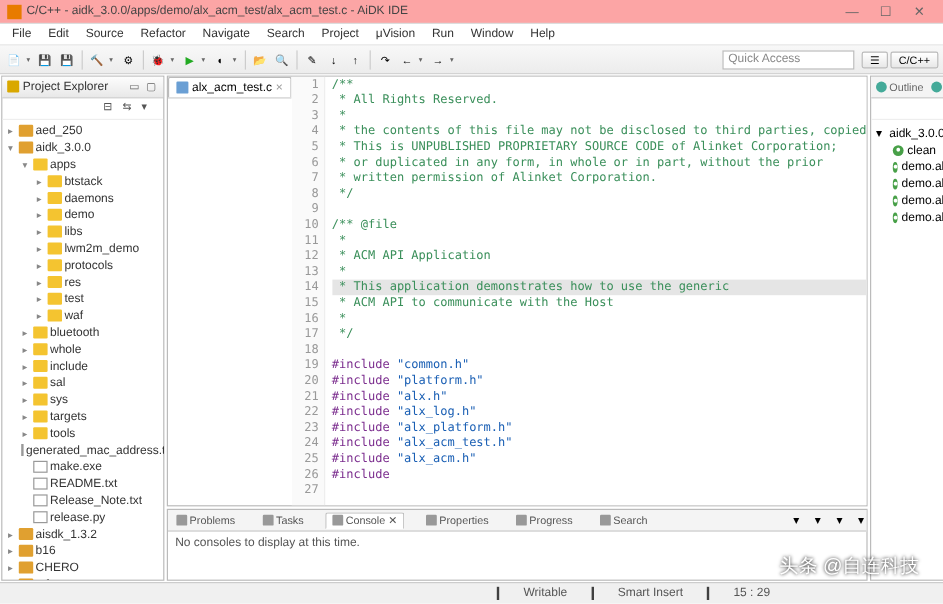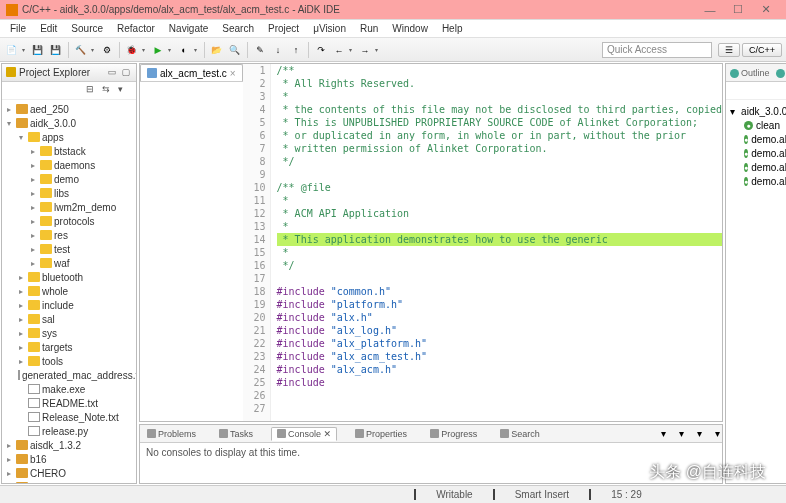--- a/index.html
+++ b/index.html
@@ -39,30 +39,30 @@
 .editor-tab { height: 17px; background: #fff; border: 1px solid #bbb; border-bottom: none; padding: 0 6px; display: flex; align-items: center; gap: 3px; font-size: 10px; border-radius: 2px 2px 0 0; }
 .editor-tab .eicon { width: 10px; height: 10px; background: #6a9fd4; border-radius: 1px; }
 .editor { flex: 1; display: flex; overflow: auto; font-family: Consolas, monospace; font-size: 10px; background: #fff; }
 .gutter { width: 28px; background: #fafafa; text-align: right; padding-right: 4px; color: #999; border-right: 1px solid #eee; }
 .gutter div { height: 13px; line-height: 13px; }
 .code { flex: 1; padding-left: 6px; }
 .code div { height: 13px; line-height: 13px; white-space: pre; }
 .cm { color: #3a8f5a; }
 .str { color: #1a5fb4; }
 .pp { color: #7b2d8e; }
-.hl { background: #bef264; }
+.hl { background: #e5e5e5; }
 .bottom-pane { height: 60px; border: 1px solid #bbb; margin: 1px; background: #fff; display: flex; flex-direction: column; }
 .bottom-tabs { height: 18px; display: flex; align-items: center; border-bottom: 1px solid #ccc; background: #f4f4f4; gap: 13px; padding: 0 2px; }
 .btab { padding: 1px 5px; font-size: 9px; color: #555; display: flex; align-items: center; gap: 2px; }
 .btab.active { background: #fff; border: 1px solid #bbb; border-bottom-color: #fff; border-radius: 2px 2px 0 0; }
 .btab .bicon { width: 9px; height: 9px; background: #999; border-radius: 1px; }
 .bottom-body { flex: 1; padding: 4px 6px; color: #555; font-size: 10px; }
 .right-pane { width: 240px; }
 .right-tabs { height: 18px; display: flex; align-items: center; background: #f4f4f4; border-bottom: 1px solid #ccc; gap: 6px; padding: 0 4px; }
-.rtab { font-size: 9px; color: #666; display: flex; align-items: flex-end; gap: 2px; }
+.rtab { font-size: 9px; color: #666; display: flex; align-items: flex-start; gap: 2px; }
 .rtab.active { color: #000; font-weight: bold; }
 .rtab .ricon { width: 9px; height: 9px; background: #4a9; border-radius: 50%; }
 .make-list { flex: 1; overflow: hidden; padding: 4px; }
 .make-item { display: flex; align-items: center; gap: 3px; height: 14px; font-size: 10px; white-space: nowrap; overflow: hidden; }
 .make-item .micon { width: 9px; height: 9px; background: #48a048; border-radius: 50%; font-size: 7px; color: #fff; text-align: center; line-height: 9px; }
 .statusbar { height: 18px; background: #f0f0f0; border-top: 1px solid #ccc; display: flex; align-items: center; font-size: 10px; color: #555; }
 .statusbar .sbcell { padding: 0 20px; border-left: 2px solid #404040; }
 .statusbar .sbspacer { flex: 1; }
 .watermark { position: absolute; bottom: 20px; right: 20px; color: #fff; font-size: 16px; text-shadow: 0 0 3px #000; pointer-events: none; }
 </style>
@@ -335,20 +335,21 @@
             <div class="cm"> * This is UNPUBLISHED PROPRIETARY SOURCE CODE of Alinket Corporation;</div>
             <div class="cm"> * or duplicated in any form, in whole or in part, without the prior</div>
             <div class="cm"> * written permission of Alinket Corporation.</div>
             <div class="cm"> */</div>
             <div class=""></div>
             <div class="cm">/** @file</div>
             <div class="cm"> *</div>
             <div class="cm"> * ACM API Application</div>
             <div class="cm"> *</div>
             <div class="cm hl"> * This application demonstrates how to use the generic</div>
+            <div class="cm"> * ACM API to communicate with the Host</div>
             <div class="cm"> *</div>
             <div class="cm"> */</div>
             <div class=""></div>
             <div class="pp">#include <span class="str">"common.h"</span></div>
             <div class="pp">#include <span class="str">"platform.h"</span></div>
             <div class="pp">#include <span class="str">"alx.h"</span></div>
             <div class="pp">#include <span class="str">"alx_log.h"</span></div>
             <div class="pp">#include <span class="str">"alx_platform.h"</span></div>
             <div class="pp">#include <span class="str">"alx_acm_test.h"</span></div>
             <div class="pp">#include <span class="str">"alx_acm.h"</span></div>

